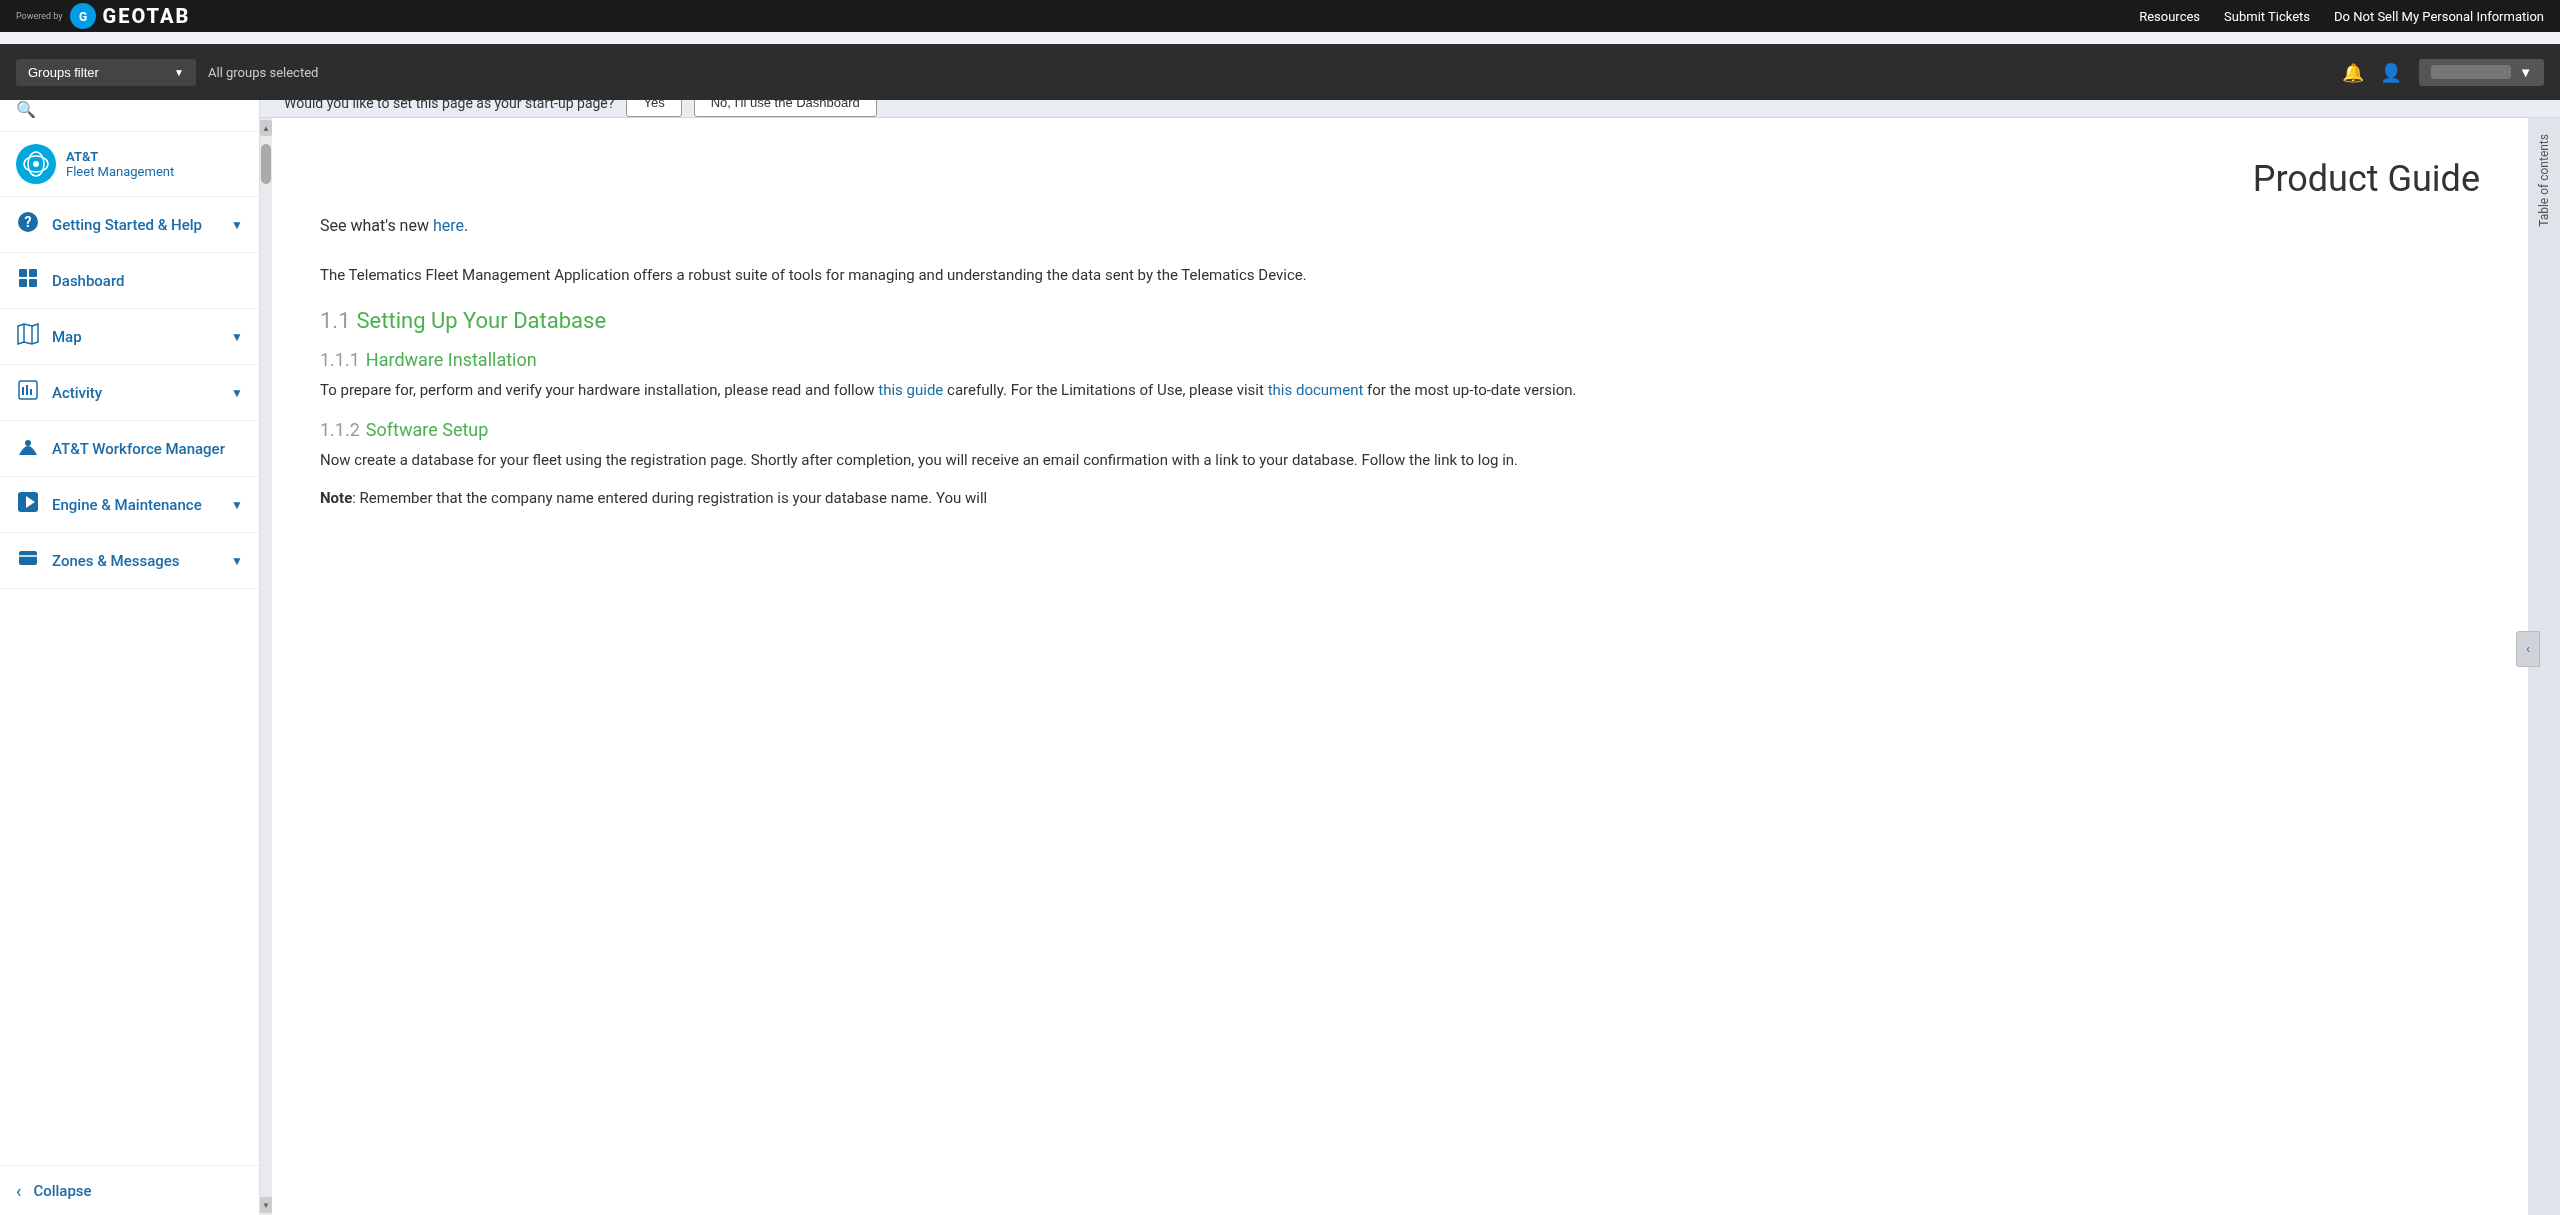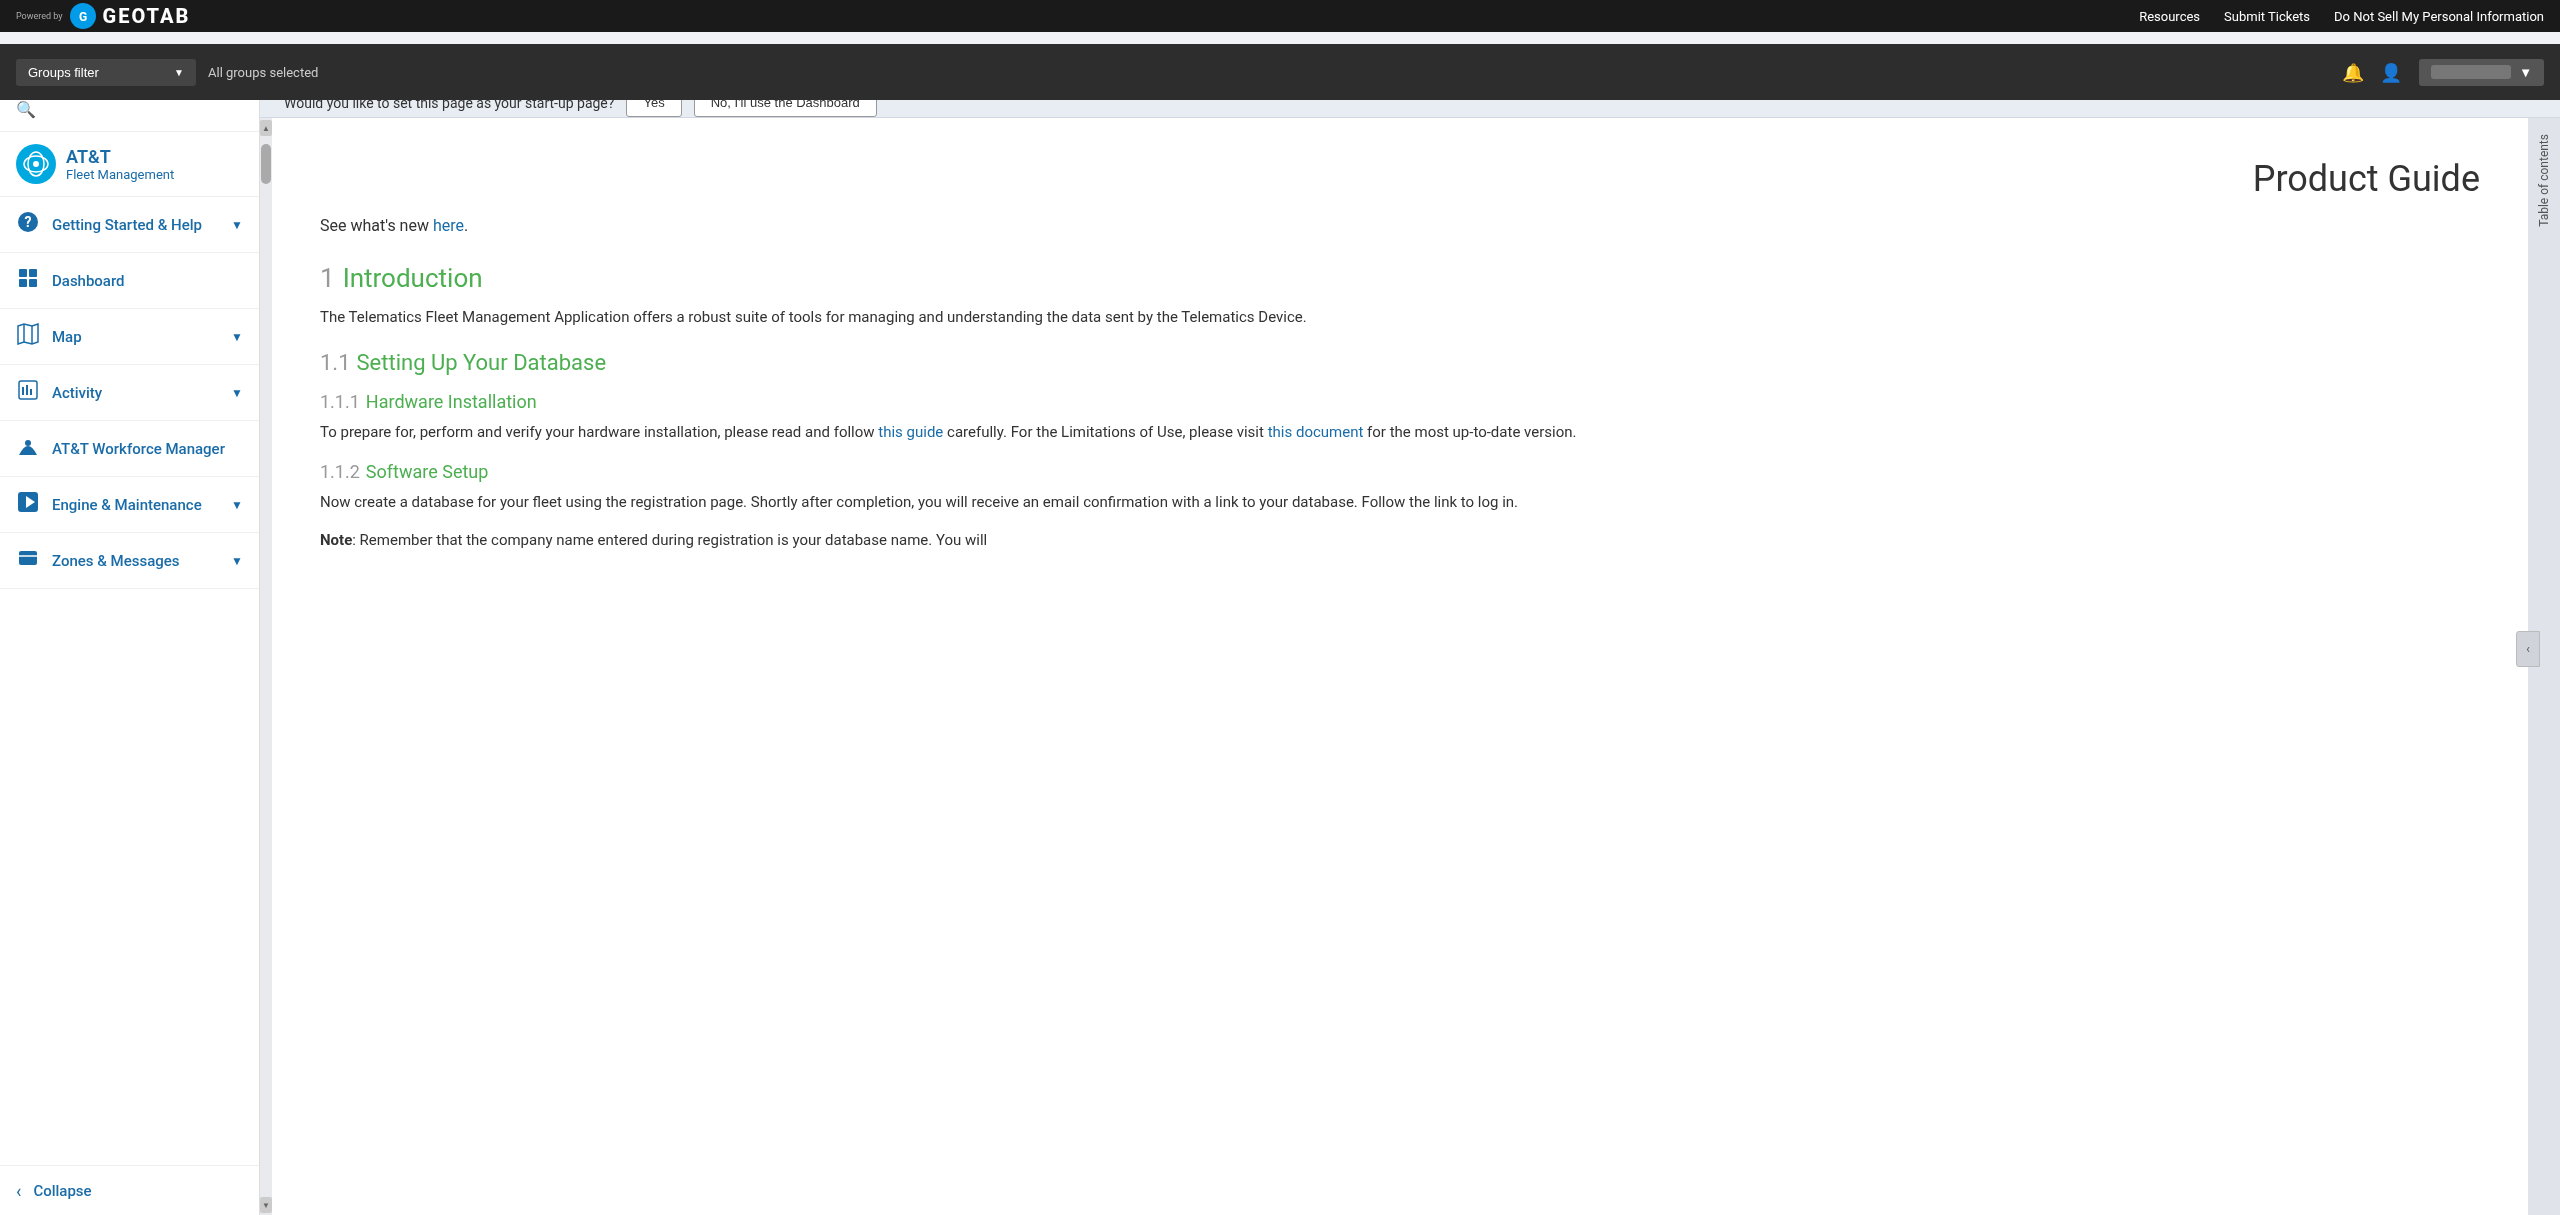--- a/index.html
+++ b/index.html
@@ -148,21 +148,21 @@
       align-items: center;
       justify-content: center;
       color: white;
       font-weight: bold;
       font-size: 13px;
       flex-shrink: 0;
     }
     .company-name {
       font-weight: 600;
       color: #1a6ca8;
-      font-size: 18px;
+      font-size: 13px;
       line-height: 1.2;
     }
     .company-sub {
       color: #1a6ca8;
       font-size: 13px;
     }
 
     .nav-item {
       display: flex;
       align-items: center;
@@ -574,23 +574,20 @@
       </div>
 
       <div class="doc-content">
 
         <h1>Product Guide</h1>
 
         <p class="see-new">
           <span>See what's new </span><a href="#">here</a><span>.</span>
         </p>
 
-        <div class="doc-section-header">
-          <span class="section-num">1</span><span class="section-title">Introduction</span>
-        </div>
         <p class="doc-para">The Telematics Fleet Management Application offers a robust suite of tools for managing and understanding the data sent by the Telematics Device.</p>
 
         <div class="doc-subsection">
           <span class="sub-num">1.1</span><span class="sub-title">Setting Up Your Database</span>
         </div>
 
         <div class="doc-subsubsection">
           <span class="subsub-num">1.1.1</span><span class="subsub-title">Hardware Installation</span>
         </div>
         <p class="doc-para">

